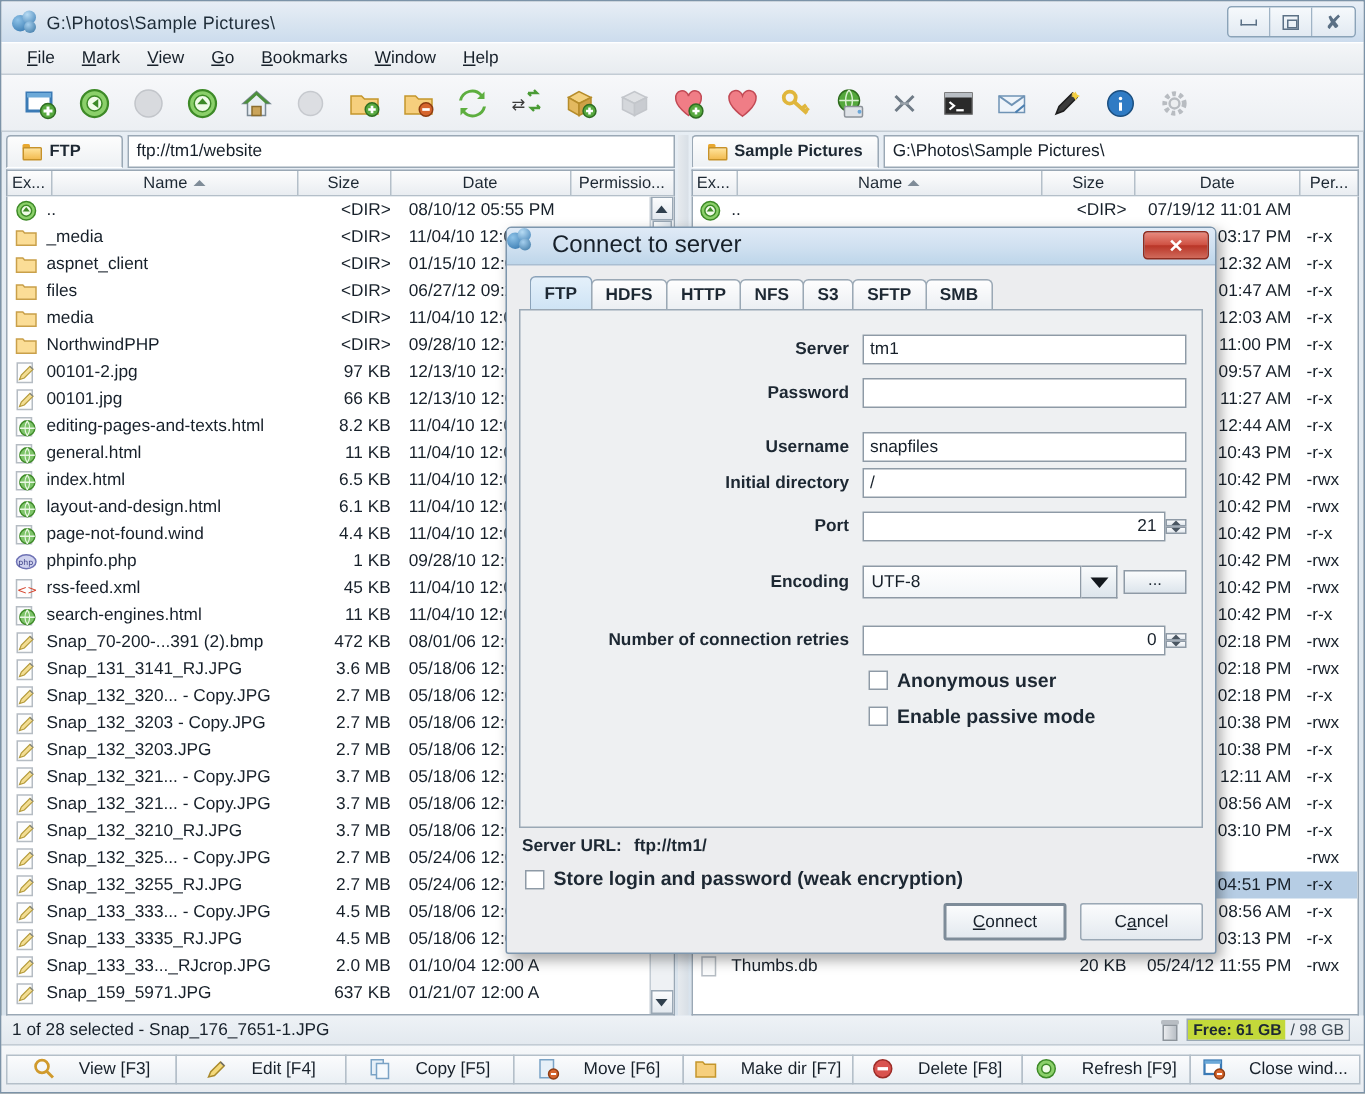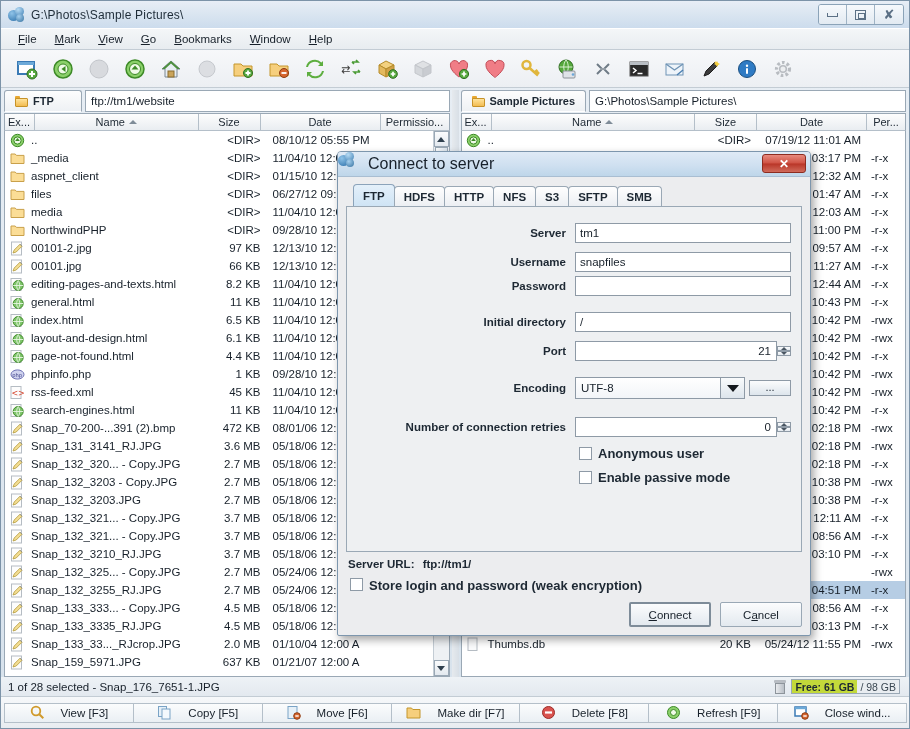--- a/index.html
+++ b/index.html
@@ -245,21 +245,21 @@
   .combo .carrow { width: 24px; flex: 0 0 24px; border: 1px solid #8e9aa6; border-left: none;
     background: linear-gradient(#f9fbfc,#dde5ec); display:flex;align-items:center;justify-content:center;}
   .tri-down-blk { width:0;height:0;border-left:6px solid transparent;border-right:6px solid transparent;border-top:7px solid #13181d;}
   .dotsbtn { width: 42px; flex: 0 0 42px; margin-left: 4px; border: 1px solid #8e9aa6;
     background: linear-gradient(#fbfcfd,#dde5ec); display:flex;align-items:flex-end;justify-content:center;
     font-size: 11px; color: #1d2833; padding-bottom: 2px;}
   .cbrow { display: flex; align-items: center; margin-bottom: 9px; padding-left: 222px; }
   .cbox { width: 13px; height: 13px; background: #fff; border: 1px solid #8e9aa6; margin-right: 6px; flex:0 0 13px;}
   .cblabel { font-size: 13px; font-weight: bold; color: #1d2833; }
   #srvurl { font-size: 11.5px; font-weight: bold; color: #1d2833; padding: 6px 2px 0 2px;}
-  #storerow { display:flex; align-items:flex-start; padding: 8px 2px 0 4px; }
+  #storerow { display:flex; align-items:flex-end; padding: 8px 2px 0 4px; }
   #dlg-buttons { display: flex; justify-content: flex-end; gap: 9px; padding-top: 9px; }
   .dbtn {
     min-width: 82px; height: 25px; display: flex; align-items: center; justify-content: center;
     font-size: 11.5px; color: #17202a;
     background: linear-gradient(#fbfcfd,#e3e9ef); border: 1px solid #9aa8b5; border-radius: 2px;
   }
   .dbtn.default { border: 2px solid #7e8c99; font-weight: normal; }
   .dbtn u { text-decoration: underline; }
   #watermark {
     position: absolute; right: 16px; top: 200px;
@@ -625,21 +625,21 @@
               <div class="cell c-perm"></div>
             </div>
             <div class="row">
               <div class="cell c-ico">
                 <svg width="15" height="15" viewBox="0 0 15 15">
                   <rect x="1" y="1.5" width="10" height="12" fill="#fdfdfd" stroke="#b5bcc3"></rect>
                   <circle cx="8.2" cy="8.5" r="5" fill="#7ec46a" stroke="#3d8a27"></circle>
                   <path d="M3.2 8.5h10M8.2 3.5c2 3 2 7 0 10M8.2 3.5c-2 3-2 7 0 10" stroke="#e9f7e3" fill="none" stroke-width=".9"></path>
                 </svg>
               </div>
-              <div class="cell c-name">page-not-found.html</div>
+              <div class="cell c-name">page-not-found.wind</div>
               <div class="cell c-size">4.4 KB</div>
               <div class="cell c-date">11/04/10 12:0</div>
               <div class="cell c-perm"></div>
             </div>
             <div class="row">
               <div class="cell c-ico">
                 <svg width="15" height="15" viewBox="0 0 15 15">
                   <ellipse cx="7.5" cy="7.5" rx="6.5" ry="4.6" fill="#cfd2ee" stroke="#6f73b5"></ellipse>
                   <text x="2.2" y="9.6" font-size="5.2" fill="#3b3f86" font-family="DejaVu Sans">php</text>
                 </svg>
@@ -1130,20 +1130,27 @@
     </div>
   </div>
 
   <div id="cmdbar">
     <div class="cmd-btn">
       <svg width="15" height="15" viewBox="0 0 15 15">
           <circle cx="6" cy="6" r="4.3" fill="none" stroke="#d09a2c" stroke-width="1.8"></circle>
           <path d="M9.3 9.3l4 4" stroke="#d09a2c" stroke-width="2"></path>
         </svg>
       <span>View [F3]</span>
+    </div>
+    <div class="cmd-btn">
+      <svg width="15" height="15" viewBox="0 0 15 15">
+          <path d="M2 13l1.5-3.5L10 3l2.5 2.5L6 12z" fill="#f4d97a" stroke="#a98a2c"></path>
+          <path d="M10 3l2.5 2.5" stroke="#6e6e6e"></path>
+        </svg>
+      <span>Edit [F4]</span>
     </div>
     <div class="cmd-btn">
       <svg width="15" height="15" viewBox="0 0 15 15">
           <rect x="1.5" y="1.5" width="8" height="10" fill="#e6f0f8" stroke="#7aa3c6"></rect>
           <rect x="5" y="4" width="8" height="10" fill="#f4f9fd" stroke="#7aa3c6"></rect>
         </svg>
       <span>Copy [F5]</span>
     </div>
     <div class="cmd-btn">
       <svg width="15" height="15" viewBox="0 0 15 15">
@@ -1224,28 +1231,28 @@
           </div>
       </div>
 
       <div id="tabpane">
 
         <div class="frow" style="margin-top:4px">
           <div class="flabel">Server</div>
           <div class="finput">tm1</div>
         </div>
 
+        <div class="frow" style="margin-bottom:16px">
+          <div class="flabel">Password</div>
+          <div class="finput"></div>
+        </div>
+
         <div class="frow" style="margin-bottom:4px">
           <div class="flabel">Username</div>
           <div class="finput">snapfiles</div>
-        </div>
-
-        <div class="frow" style="margin-bottom:16px">
-          <div class="flabel">Password</div>
-          <div class="finput"></div>
         </div>
 
         <div class="frow">
           <div class="flabel">Initial directory</div>
           <div class="finput">/</div>
         </div>
 
         <div class="frow" style="margin-bottom:16px">
           <div class="flabel">Port</div>
           <div class="finput num">21</div>

